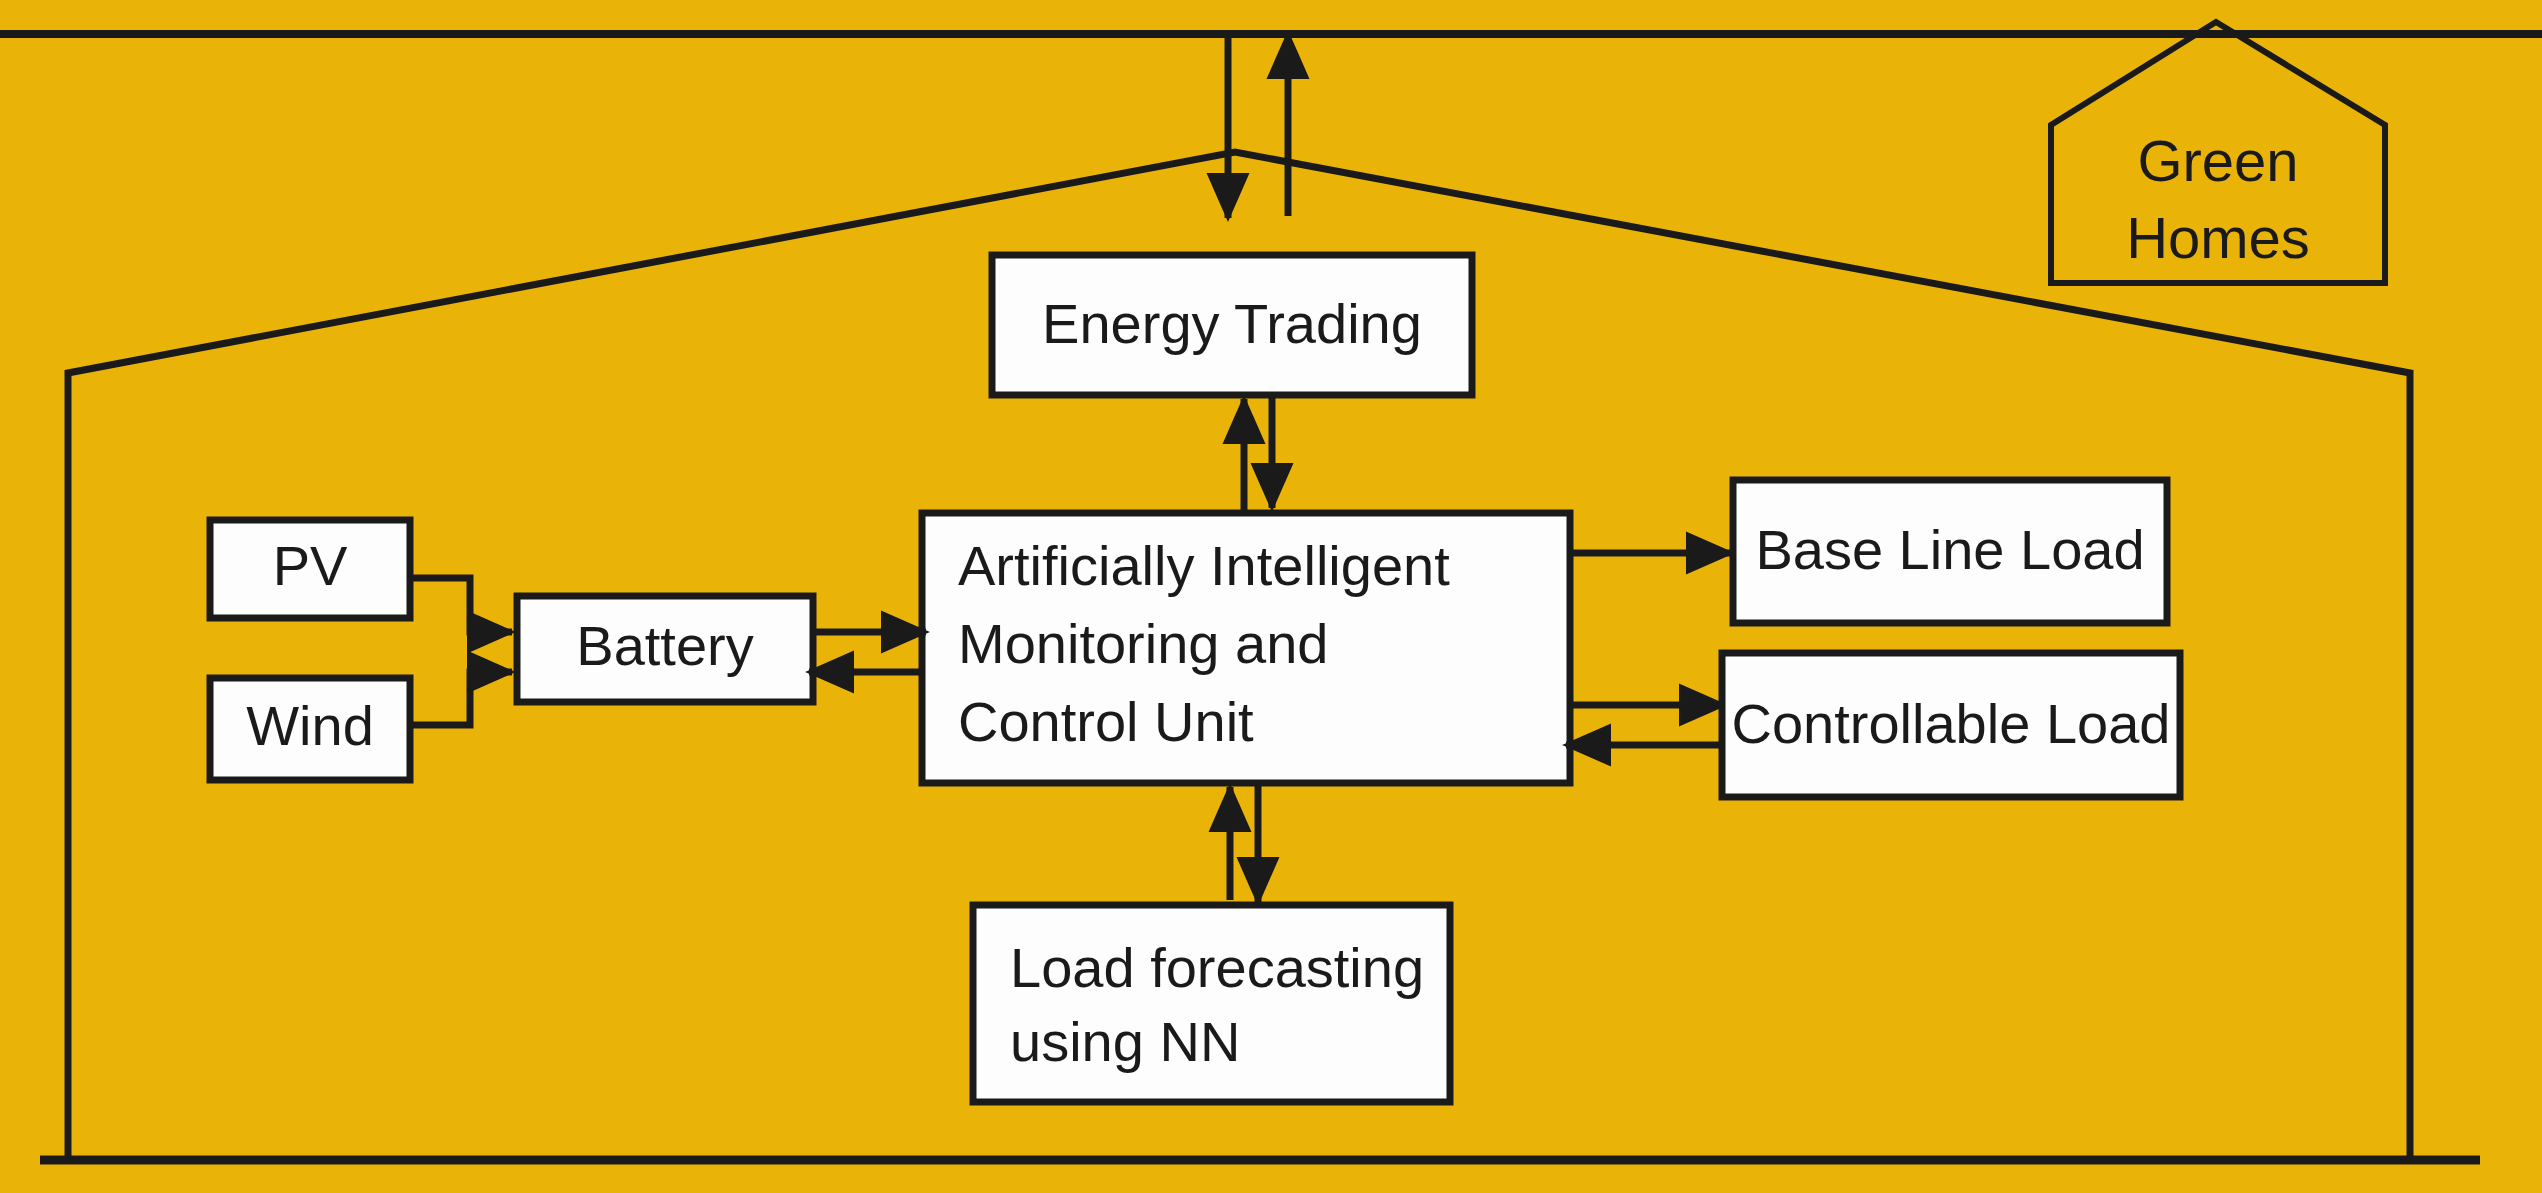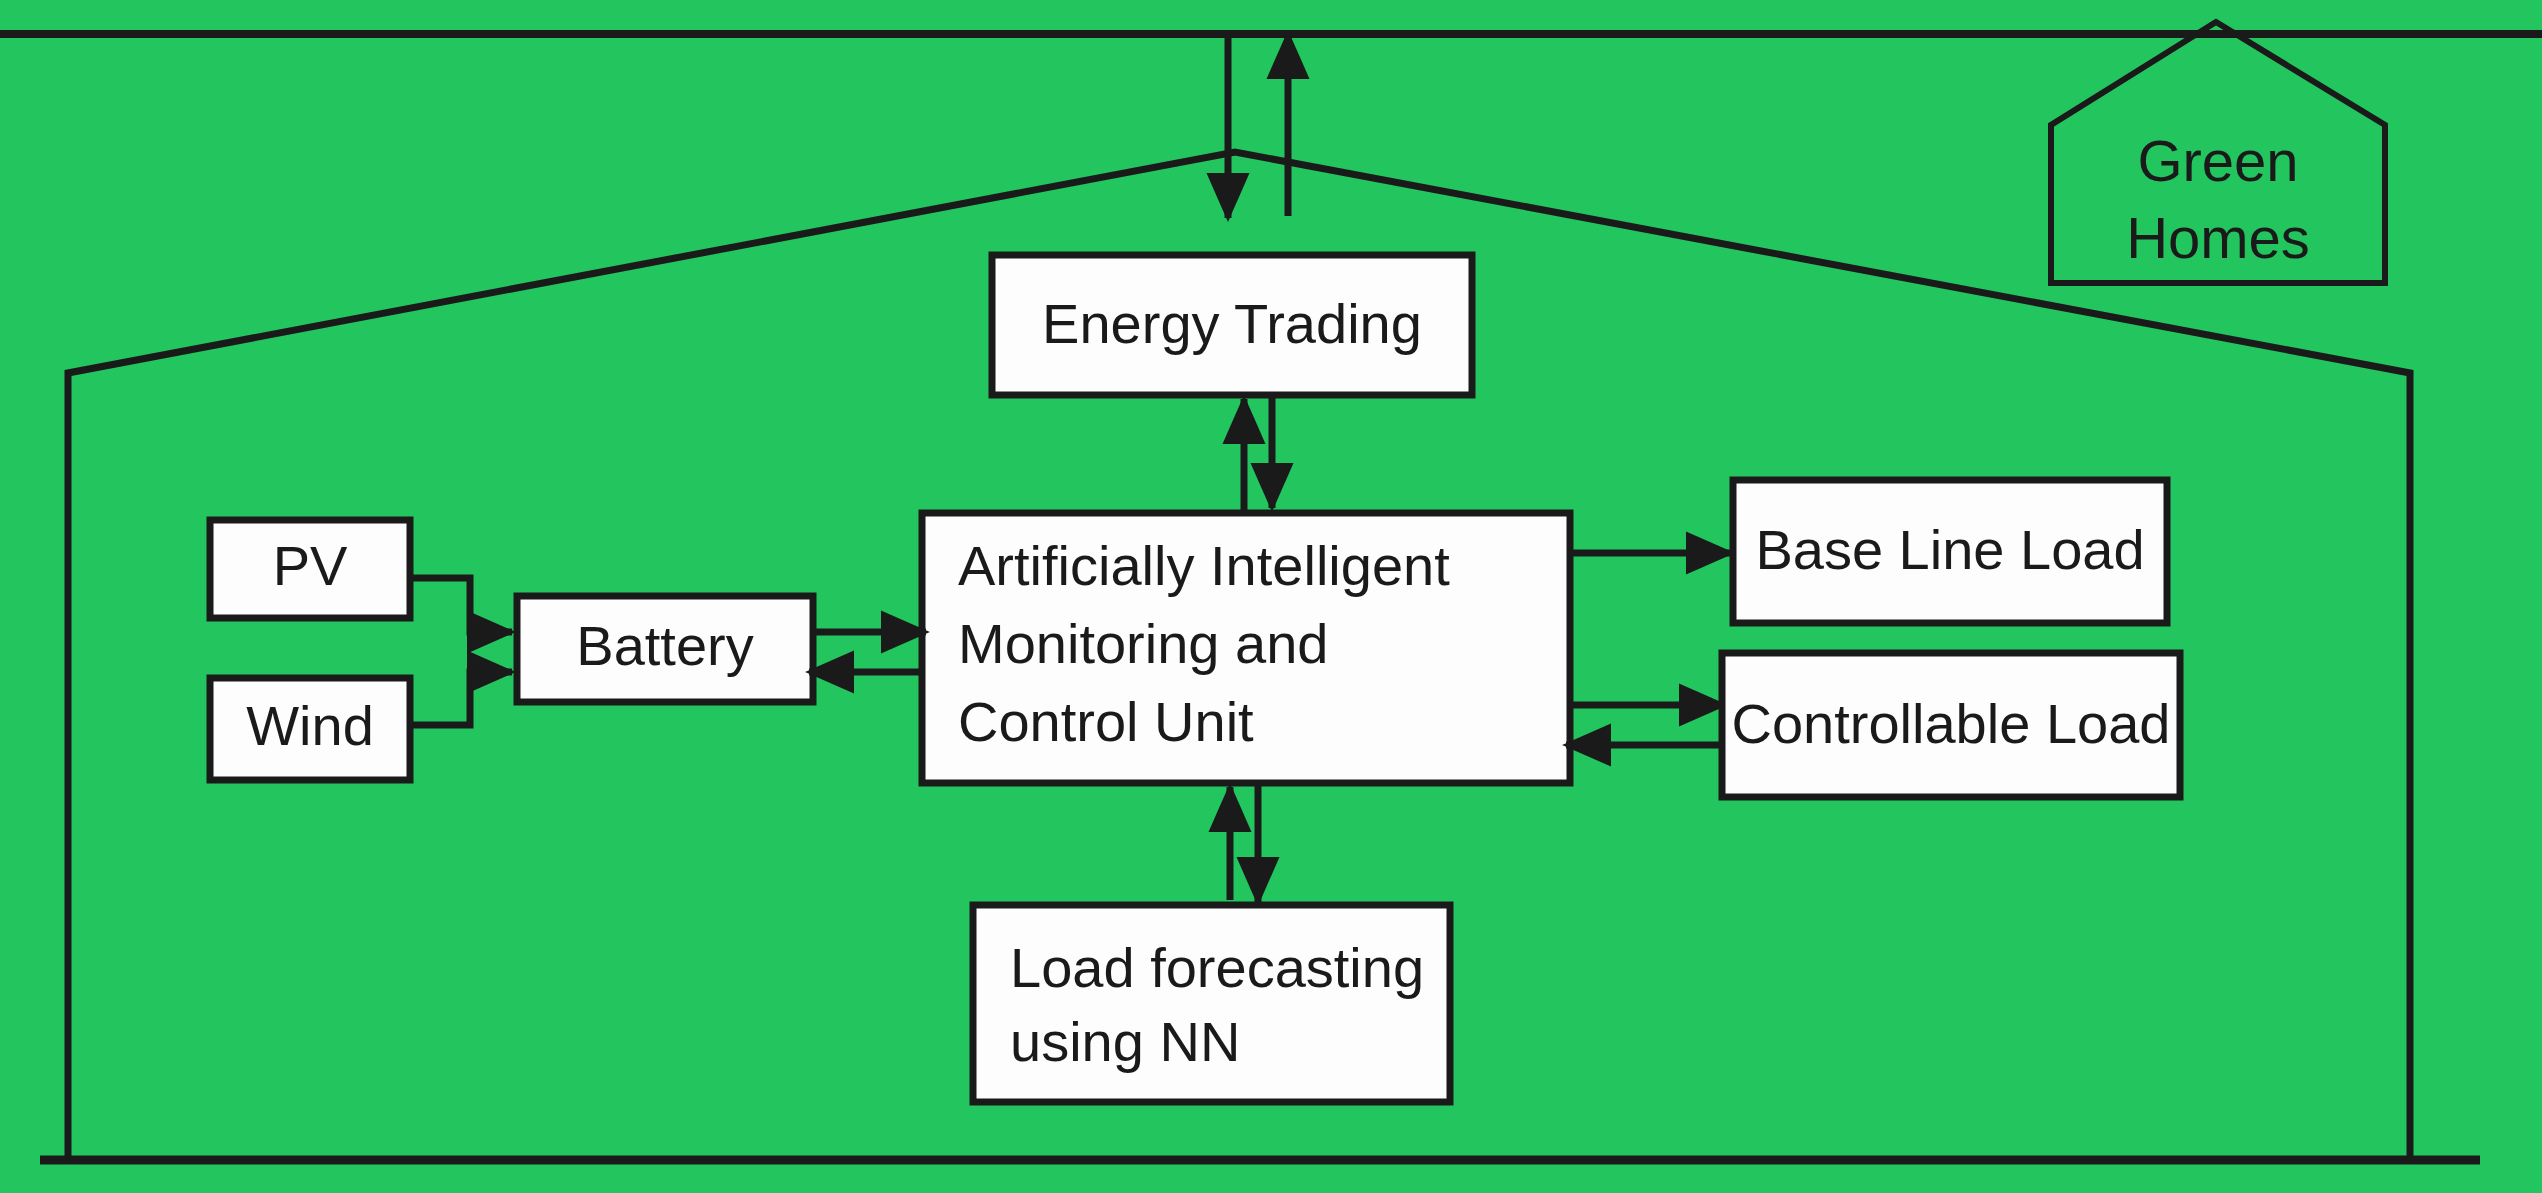--- a/index.html
+++ b/index.html
@@ -8,21 +8,21 @@
     padding: 0;
     background: #ffffff;
   }
   body {
     font-family: "Liberation Sans", sans-serif;
   }
   #stage {
     position: relative;
     width: 2542px;
     height: 1193px;
-    background: #22c55e;
+    background: #eab308;
     overflow: hidden;
   }
   #diagram {
     position: absolute;
     left: 0;
     top: 0;
     width: 2542px;
     height: 1193px;
   }
   .box-label {

